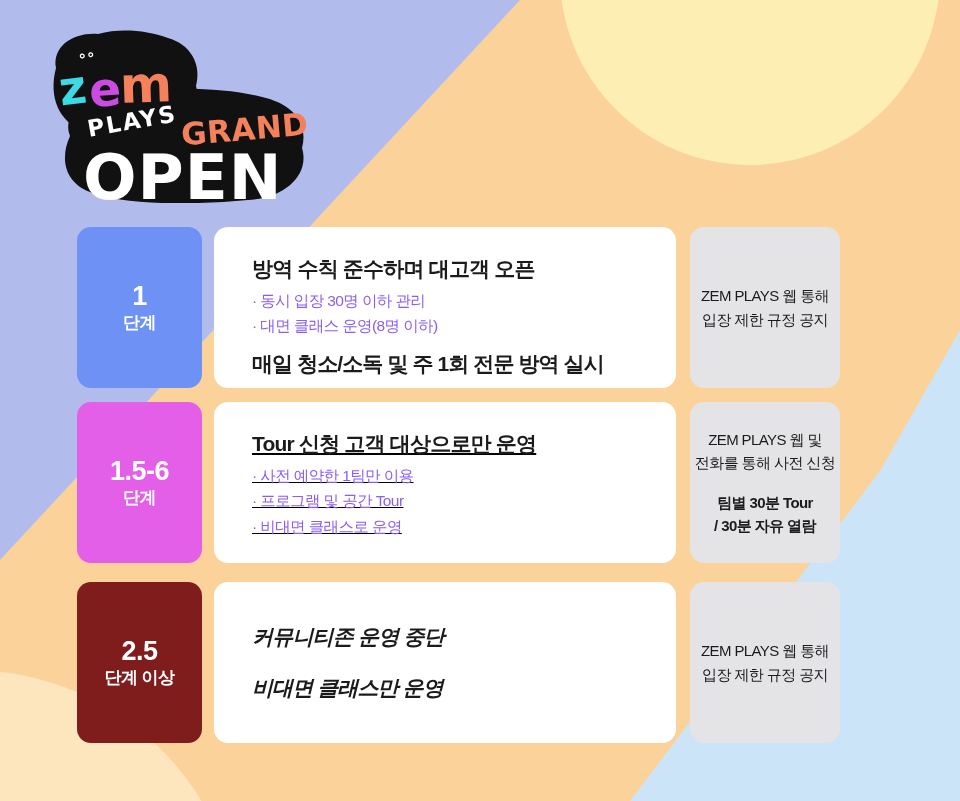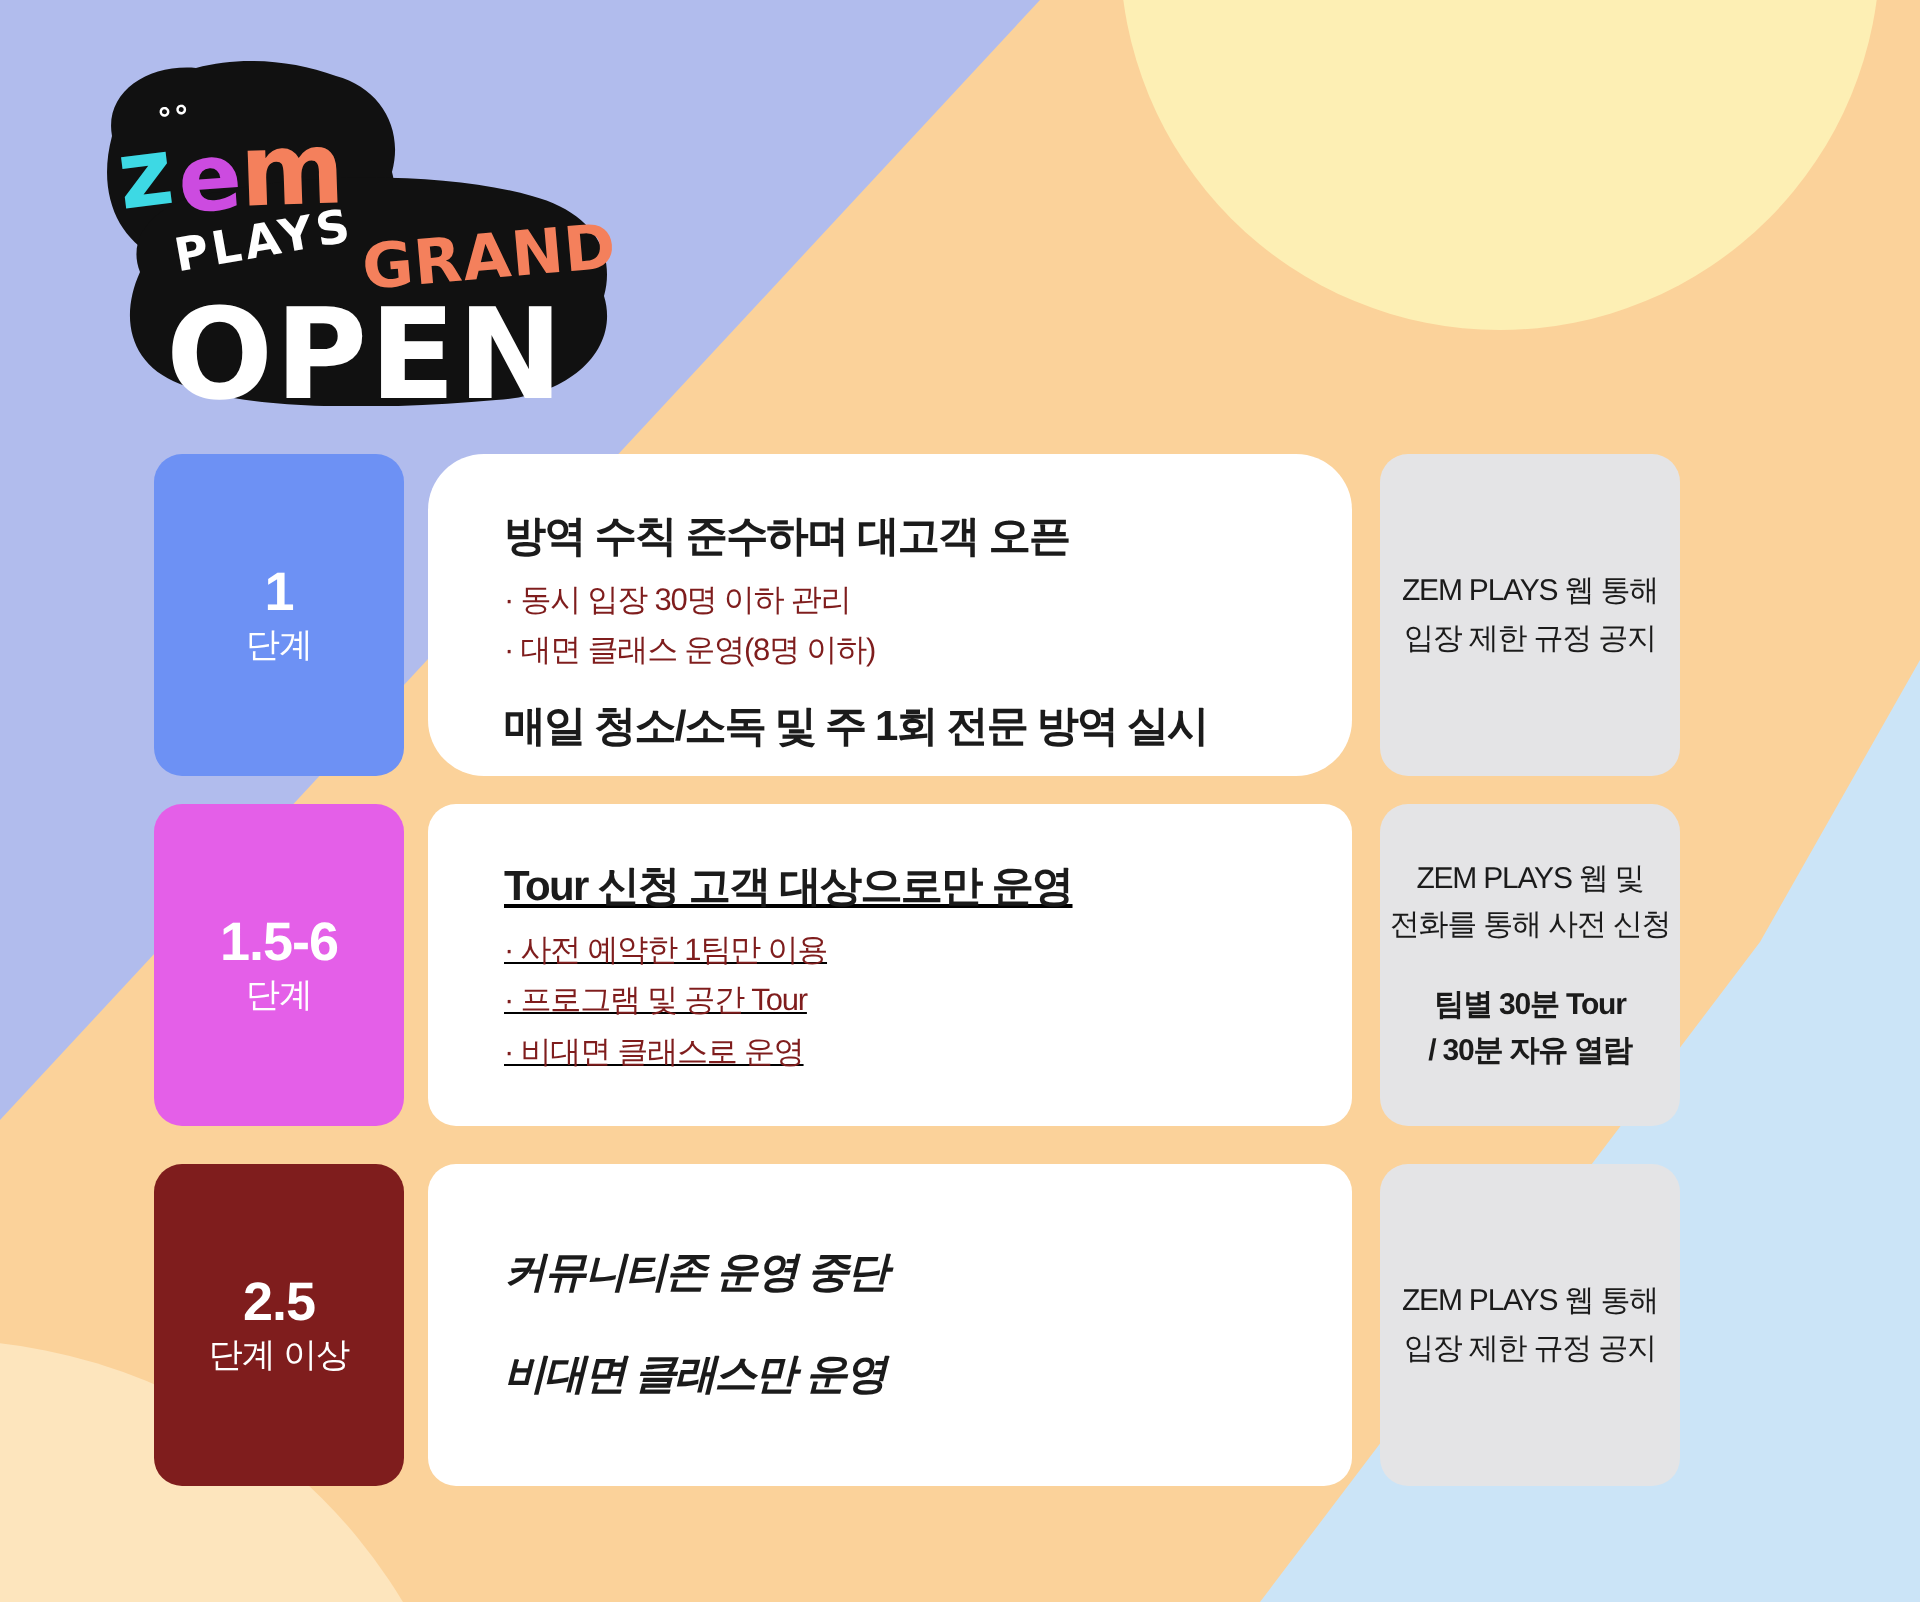--- a/index.html
+++ b/index.html
@@ -53,38 +53,38 @@
     display: flex; flex-direction: column;
     align-items: center; justify-content: center;
     text-align: center;
     left: 77px;
   }
   .step-num {
     font-size: 27px; font-weight: bold; line-height: 1.15;
     letter-spacing: -0.5px;
   }
   .step-sub {
-    font-size: 17px; font-weight: normal; line-height: 1.3;
+    font-size: 17px; font-weight: bold; line-height: 1.3;
     letter-spacing: -0.5px;
   }
 
   .detail-card {
     position: absolute;
     left: 214px; width: 462px;
     background: #ffffff;
     border-radius: 14px;
     padding: 28px 0 22px 38px;
   }
   .d-head {
     font-size: 21px; font-weight: bold; color: #1b1b1b;
     letter-spacing: -0.8px; line-height: 1.35;
   }
   .d-bullets { margin-top: 5px; }
   .d-bullet {
-    font-size: 15.5px; color: #7f1d1d; letter-spacing: -0.6px;
+    font-size: 15.5px; color: #8b5cf6; letter-spacing: -0.6px;
     line-height: 1.62;
   }
   .d-foot {
     margin-top: 11px;
     font-size: 21px; font-weight: bold; color: #1b1b1b;
     letter-spacing: -0.9px; line-height: 1.35;
   }
 
   .note-card {
     position: absolute;
@@ -142,21 +142,21 @@
     <span class="logo-text" id="plays">PLAYS</span>
     <span class="logo-text" id="grand">GRAND</span>
     <span class="logo-text" id="open">OPEN</span>
   </div>
 
   <div id="rows">
       <div class="step-badge" style="top: 227px; height: 161px; background: rgb(109, 145, 244);">
         <div class="step-num">1</div>
         <div class="step-sub">단계</div>
       </div>
-      <div class="detail-card" style="top: 227px; height: 161px; border-radius: 28px;">
+      <div class="detail-card" style="top: 227px; height: 161px;">
         <div class="d-head">방역 수칙 준수하며 대고객 오픈</div>
         <div class="d-bullets">
           <div class="d-bullet">· 동시 입장 30명 이하 관리</div>
           <div class="d-bullet">· 대면 클래스 운영(8명 이하)</div>
         </div>
         <div class="d-foot">매일 청소/소독 및 주 1회 전문 방역 실시</div>
       </div>
       <div class="note-card" style="top: 227px; height: 161px;">
         <div class="note-block">
           <div class="note-line">ZEM PLAYS 웹 통해</div>

